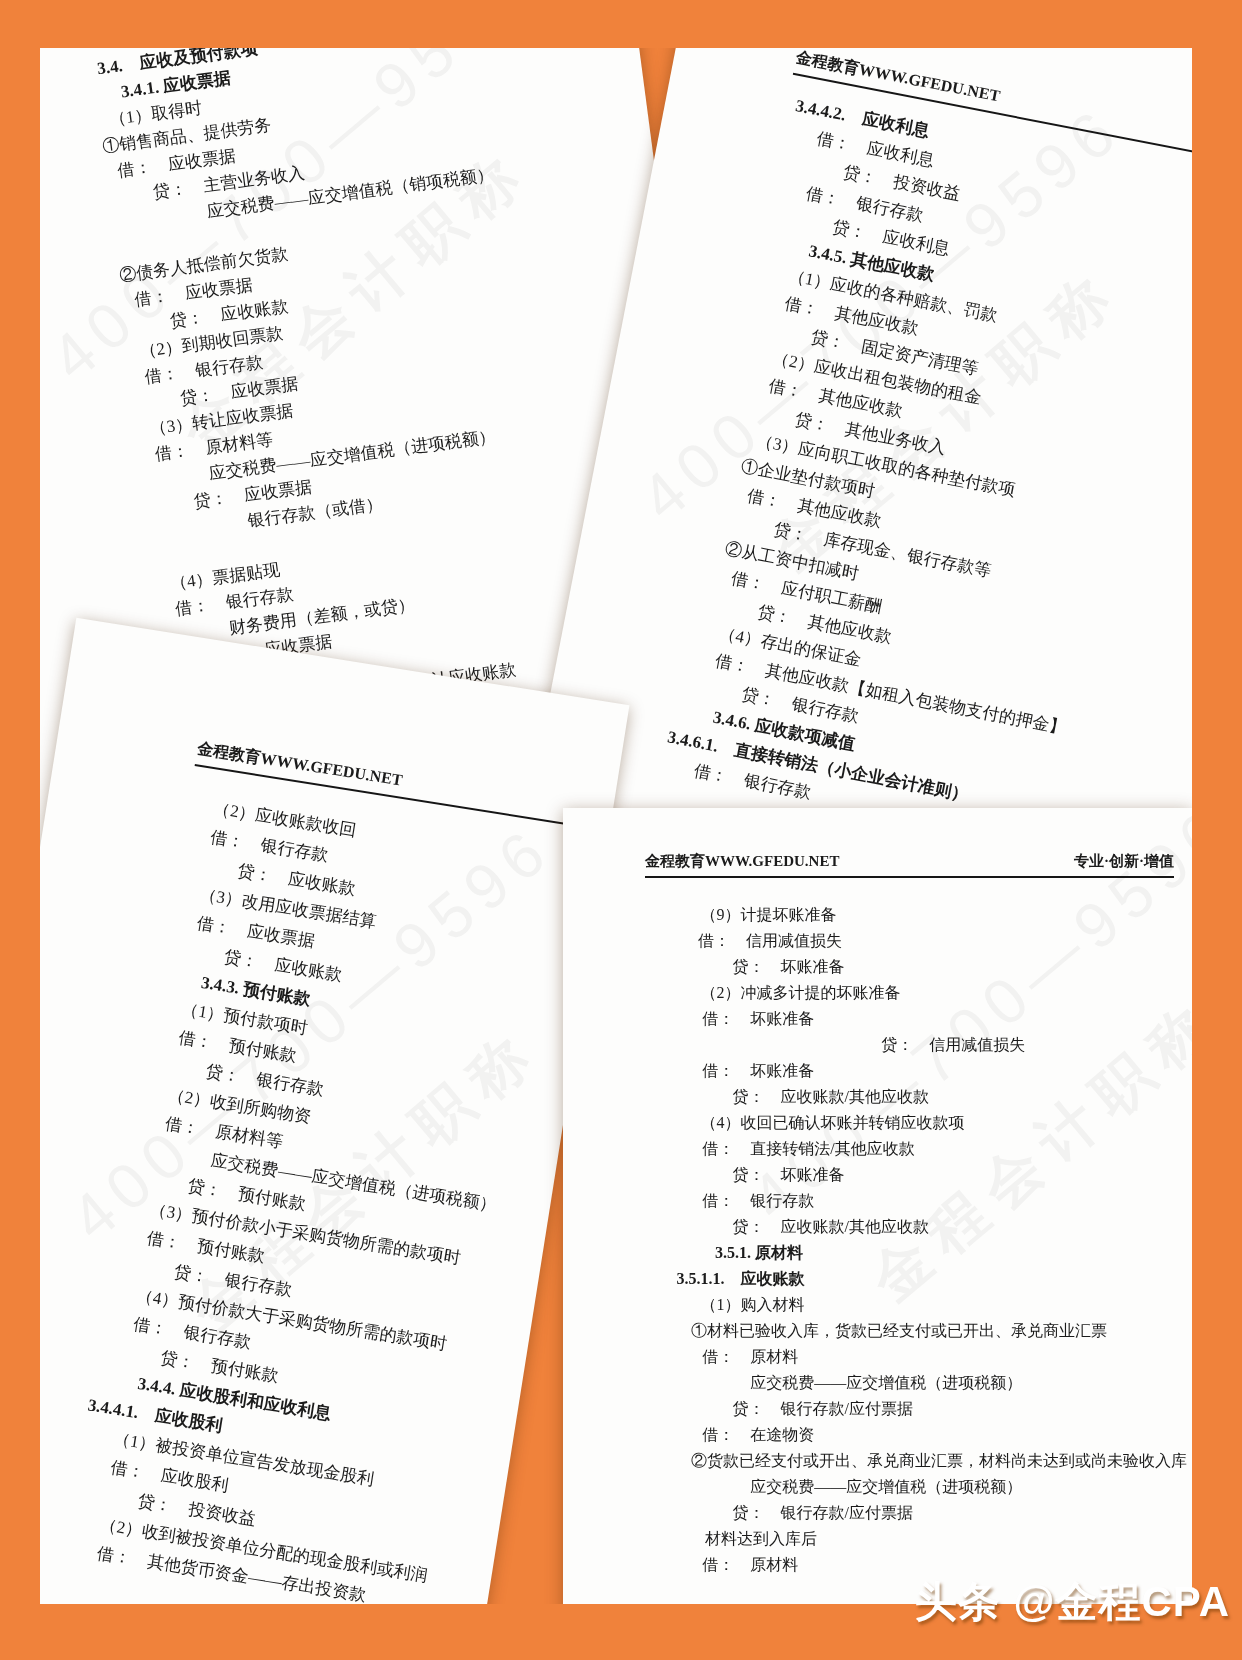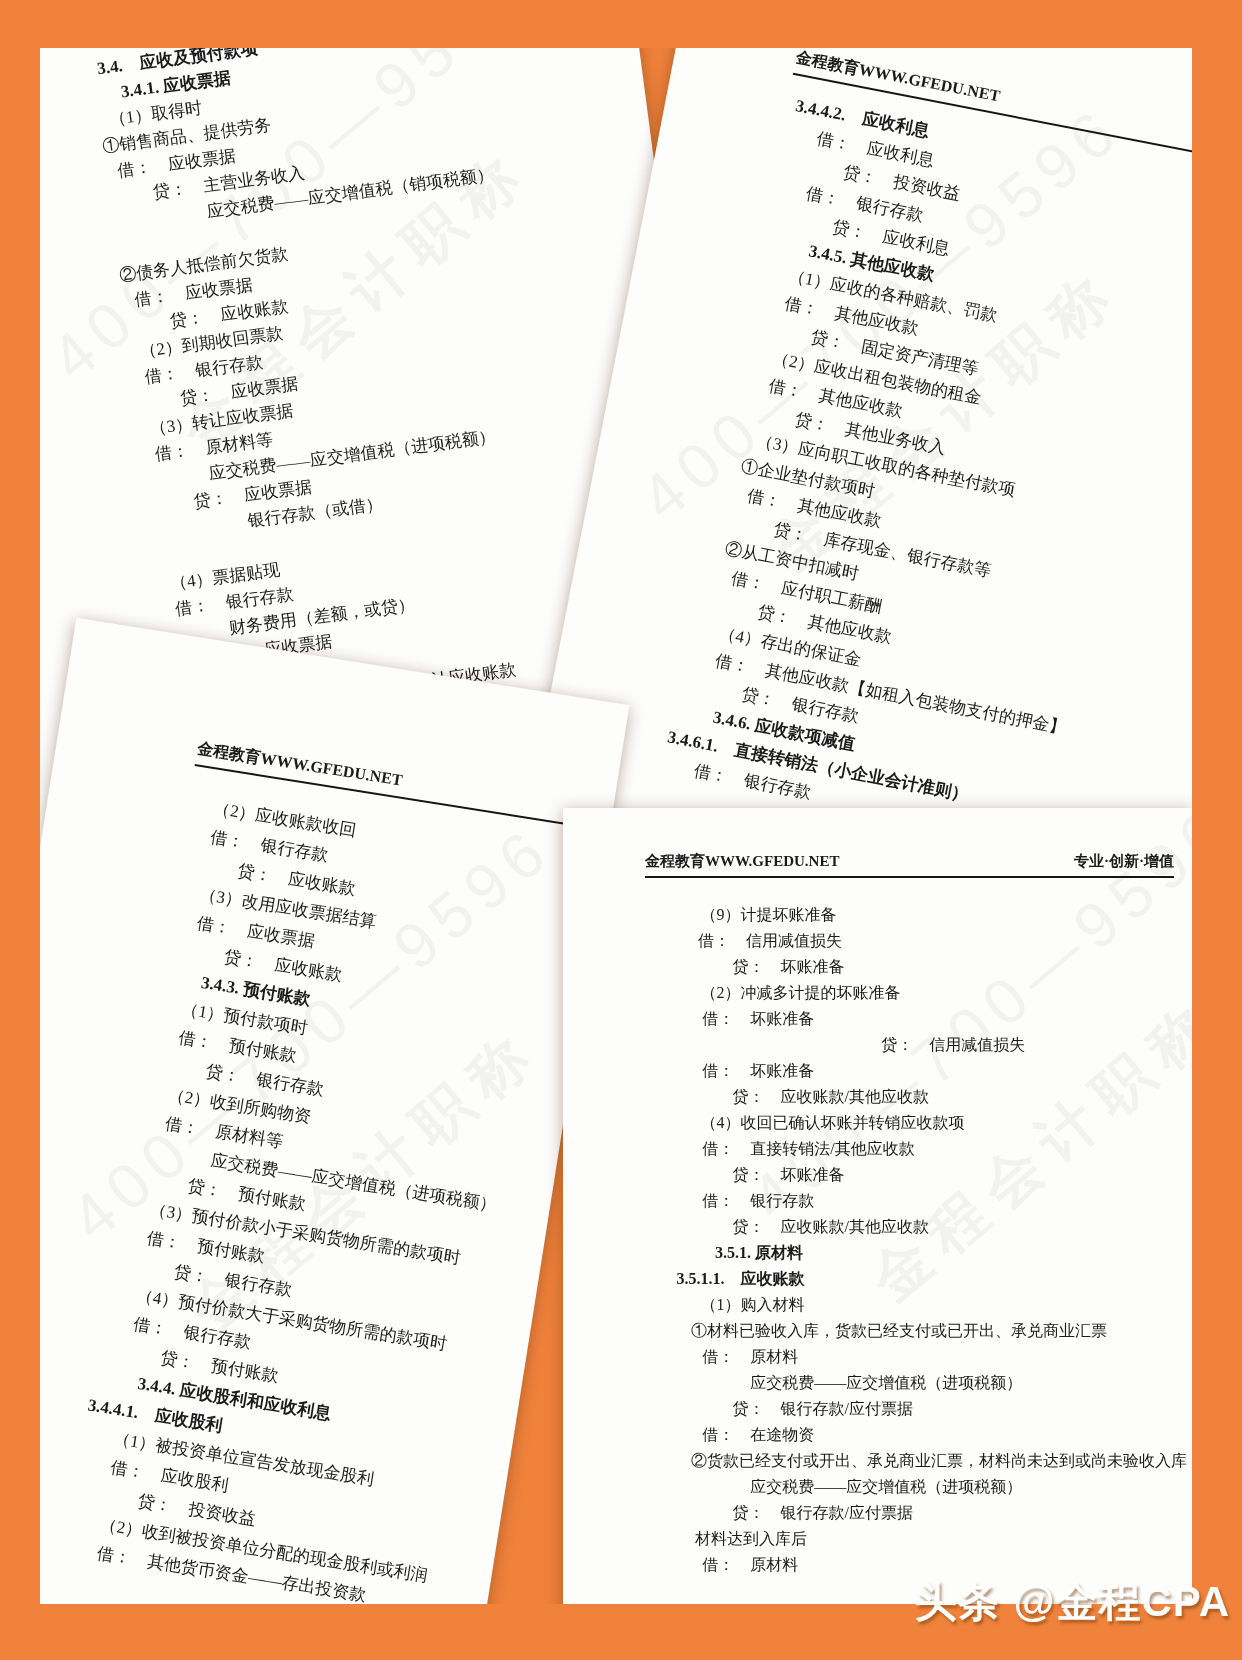--- a/index.html
+++ b/index.html
@@ -182,21 +182,21 @@
           <div class="doc-line bold" style="margin-left: -14.4px;">3.5.1.1.　应收账款</div>
           <div class="doc-line" style="margin-left: 9.6px;">（1）购入材料</div>
           <div class="doc-line" style="margin-left: 0px;">①材料已验收入库，货款已经支付或已开出、承兑商业汇票</div>
           <div class="doc-line" style="margin-left: 11.2px;">借：　原材料</div>
           <div class="doc-line" style="margin-left: 59.2px;">应交税费——应交增值税（进项税额）</div>
           <div class="doc-line" style="margin-left: 41.6px;">贷：　银行存款/应付票据</div>
           <div class="doc-line" style="margin-left: 11.2px;">借：　在途物资</div>
           <div class="doc-line" style="margin-left: 0px;">②货款已经支付或开出、承兑商业汇票，材料尚未达到或尚未验收入库</div>
           <div class="doc-line" style="margin-left: 59.2px;">应交税费——应交增值税（进项税额）</div>
           <div class="doc-line" style="margin-left: 41.6px;">贷：　银行存款/应付票据</div>
-          <div class="doc-line" style="margin-left: 4px;">材料达到入库后</div>
+          <div class="doc-line" style="margin-left: 14px;">材料达到入库后</div>
           <div class="doc-line" style="margin-left: 11.2px;">借：　原材料</div>
         </div>
     </div>
   </div>
 
   <div class="wm wm-phone" id="wm1">400—700—9596</div>
   <div class="wm wm-brand" id="wm2">金程会计职称</div>
   <div class="wm wm-phone" id="wm3">400—700—9596</div>
   <div class="wm wm-brand" id="wm4">金程会计职称</div>
   <div class="wm wm-phone" id="wm5">400—700—9596</div>

